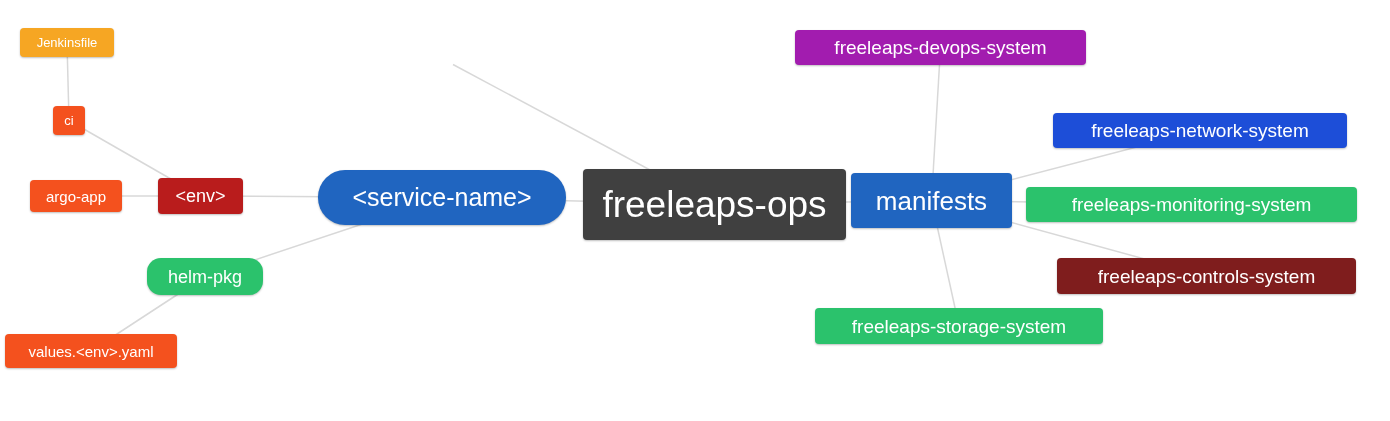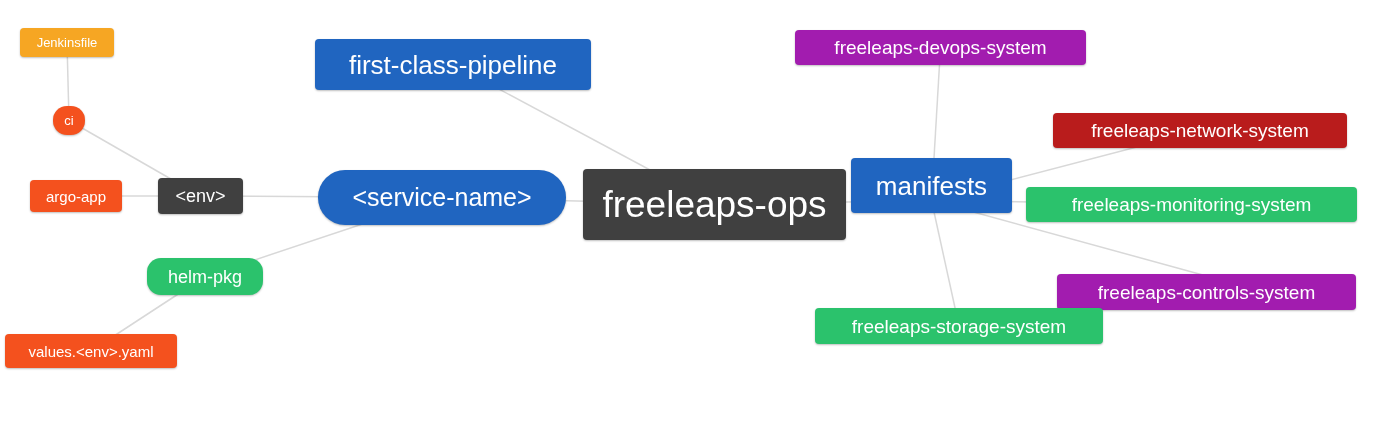--- a/index.html
+++ b/index.html
@@ -42,28 +42,27 @@
       <line x1="442" y1="197.5" x2="714.5" y2="204.5" stroke="#d8d8d8" stroke-width="1.5"></line>
       <line x1="714.5" y1="204.5" x2="931.5" y2="200.5" stroke="#d8d8d8" stroke-width="1.5"></line>
       <line x1="931.5" y1="200.5" x2="940.5" y2="47.5" stroke="#d8d8d8" stroke-width="1.5"></line>
       <line x1="931.5" y1="200.5" x2="1200" y2="130.5" stroke="#d8d8d8" stroke-width="1.5"></line>
       <line x1="931.5" y1="200.5" x2="1212.5" y2="204.5" stroke="#d8d8d8" stroke-width="1.5"></line>
       <line x1="931.5" y1="200.5" x2="1206.5" y2="276" stroke="#d8d8d8" stroke-width="1.5"></line>
       <line x1="931.5" y1="200.5" x2="959" y2="326" stroke="#d8d8d8" stroke-width="1.5"></line>
     </svg>
   <div id="nodes">
       <div class="node" style="left: 20px; top: 28px; width: 94px; height: 29px; font-size: 13px; background: rgb(246, 166, 35);">Jenkinsfile</div>
-      <div class="node" style="left: 53px; top: 106px; width: 32px; height: 29px; font-size: 13px; background: rgb(244, 81, 30); border-radius: 14px;">ci</div>
+      <div class="node" style="left: 53px; top: 106px; width: 32px; height: 29px; font-size: 13px; background: rgb(244, 81, 30);">ci</div>
       <div class="node" style="left: 30px; top: 180px; width: 92px; height: 32px; font-size: 15px; background: rgb(244, 81, 30);">argo-app</div>
-      <div class="node" style="left: 158px; top: 178px; width: 85px; height: 36px; font-size: 18px; background: #404040;">&lt;env&gt;</div>
+      <div class="node" style="left: 158px; top: 178px; width: 85px; height: 36px; font-size: 18px; background: #b91c1c;">&lt;env&gt;</div>
       <div class="node" style="left: 147px; top: 258px; width: 116px; height: 37px; font-size: 18px; background: rgb(43, 194, 108); border-radius: 14px;">helm-pkg</div>
       <div class="node" style="left: 5px; top: 334px; width: 172px; height: 34px; font-size: 15px; background: rgb(244, 81, 30);">values.&lt;env&gt;.yaml</div>
-      <div class="node" style="left: 315px; top: 39px; width: 276px; height: 51px; font-size: 26px; background: rgb(32, 101, 192);">first-class-pipeline</div>
       <div class="node" style="left: 318px; top: 170px; width: 248px; height: 55px; font-size: 25px; background: rgb(32, 101, 192); border-radius: 27px;">&lt;service-name&gt;</div>
       <div class="node" style="left: 583px; top: 169px; width: 263px; height: 71px; font-size: 37px; background: #404040;">freeleaps-ops</div>
-      <div class="node" style="left: 851px; top: 158px; width: 161px; height: 55px; font-size: 26px; background: rgb(32, 101, 192);">manifests</div>
+      <div class="node" style="left: 851px; top: 173px; width: 161px; height: 55px; font-size: 26px; background: rgb(32, 101, 192);">manifests</div>
       <div class="node" style="left: 795px; top: 30px; width: 291px; height: 35px; font-size: 19px; background: #a21caf;">freeleaps-devops-system</div>
-      <div class="node" style="left: 1053px; top: 113px; width: 294px; height: 35px; font-size: 19px; background: #b91c1c; text-align: right;">freeleaps-network-system</div>
+      <div class="node" style="left: 1053px; top: 113px; width: 294px; height: 35px; font-size: 19px; background: #1d4ed8; text-align: right;">freeleaps-network-system</div>
       <div class="node" style="left: 1026px; top: 187px; width: 331px; height: 35px; font-size: 19px; background: rgb(43, 194, 108);">freeleaps-monitoring-system</div>
-      <div class="node" style="left: 1057px; top: 258px; width: 299px; height: 36px; font-size: 19px; background: #a21caf; margin-top: 16px;">freeleaps-controls-system</div>
+      <div class="node" style="left: 1057px; top: 258px; width: 299px; height: 36px; font-size: 19px; background: #7f1d1d;">freeleaps-controls-system</div>
       <div class="node" style="left: 815px; top: 308px; width: 288px; height: 36px; font-size: 19px; background: rgb(43, 194, 108);">freeleaps-storage-system</div>
     </div>
 </div>
 
 </body></html>

